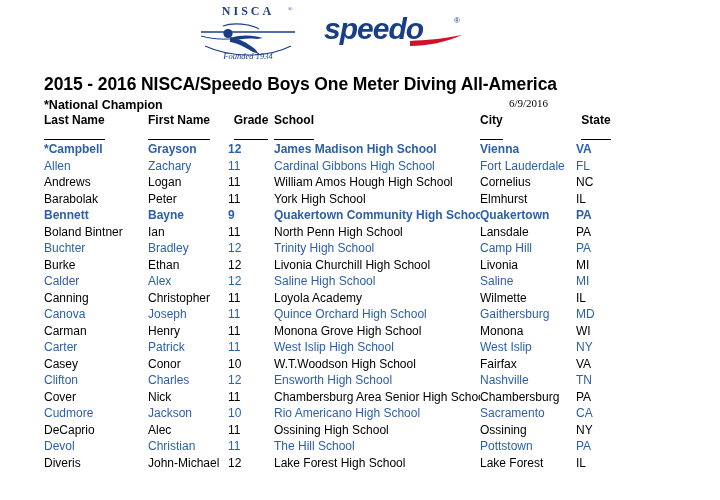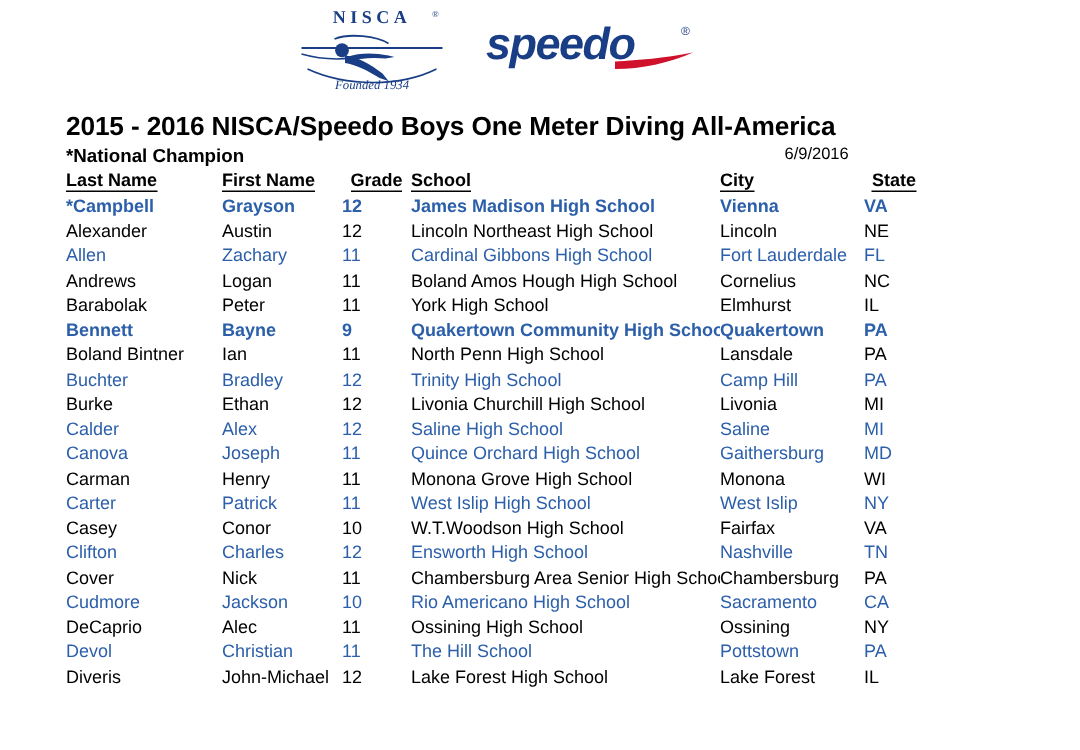--- a/index.html
+++ b/index.html
@@ -54,24 +54,25 @@
     position: relative;
     margin: 0 0 0 44px;
     height: 18px;
   }
   .nat-champ {
     font-size: 12.5px;
     font-weight: bold;
   }
   .doc-date {
     position: absolute;
-    left: 479px;
+    left: 465px;
     top: 2px;
     font-size: 11px;
     color: #000;
+    font-family: Liberation Serif, serif;
   }
 
   
   table.roster {
     margin-left: 44px;
     border-collapse: collapse;
     font-size: 12px;
     table-layout: fixed;
   }
   table.roster col.c-last   { width: 104px; }
@@ -84,21 +85,21 @@
   table.roster thead th {
     font-size: 12px;
     font-weight: bold;
     text-align: left;
     padding: 0 0 1px 0;
     white-space: nowrap;
   }
   table.roster thead th span.hl {
     border-bottom: 1px solid #000;
     display: inline-block;
-    padding-bottom: 0px;
+    padding-bottom: 12px;
   }
   table.roster thead th.grade,
   table.roster thead th.state {
     text-align: center;
   }
 
   table.roster tbody td {
     padding: 1px 0 1px 0;
     line-height: 14.5px;
     white-space: nowrap;
@@ -172,46 +173,36 @@
         <tr class="blue">
           <td class="bold">*Campbell</td>
           <td class="bold">Grayson</td>
           <td class="grade bold">12</td>
           <td class="school bold">
             <span class="school-clip">James Madison High School</span>
           </td>
           <td class="bold">Vienna</td>
           <td class="bold">VA</td>
         </tr>
-        <tr class="black">
-          <td class="">Alexander</td>
-          <td class="">Austin</td>
-          <td class="grade ">12</td>
-          <td class="school ">
-            <span class="school-clip">Lincoln Northeast High School</span>
-          </td>
-          <td class="">Lincoln</td>
-          <td class="">NE</td>
-        </tr>
         <tr class="blue">
           <td class="">Allen</td>
           <td class="">Zachary</td>
           <td class="grade ">11</td>
           <td class="school ">
             <span class="school-clip">Cardinal Gibbons High School</span>
           </td>
           <td class="">Fort Lauderdale</td>
           <td class="">FL</td>
         </tr>
         <tr class="black">
           <td class="">Andrews</td>
           <td class="">Logan</td>
           <td class="grade ">11</td>
           <td class="school ">
-            <span class="school-clip">Boland Amos Hough High School</span>
+            <span class="school-clip">William Amos Hough High School</span>
           </td>
           <td class="">Cornelius</td>
           <td class="">NC</td>
         </tr>
         <tr class="black">
           <td class="">Barabolak</td>
           <td class="">Peter</td>
           <td class="grade ">11</td>
           <td class="school ">
             <span class="school-clip">York High School</span>
@@ -262,20 +253,30 @@
         <tr class="blue">
           <td class="">Calder</td>
           <td class="">Alex</td>
           <td class="grade ">12</td>
           <td class="school ">
             <span class="school-clip">Saline High School</span>
           </td>
           <td class="">Saline</td>
           <td class="">MI</td>
         </tr>
+        <tr class="black">
+          <td class="">Canning</td>
+          <td class="">Christopher</td>
+          <td class="grade ">11</td>
+          <td class="school ">
+            <span class="school-clip">Loyola Academy</span>
+          </td>
+          <td class="">Wilmette</td>
+          <td class="">IL</td>
+        </tr>
         <tr class="blue">
           <td class="">Canova</td>
           <td class="">Joseph</td>
           <td class="grade ">11</td>
           <td class="school ">
             <span class="school-clip">Quince Orchard High School</span>
           </td>
           <td class="">Gaithersburg</td>
           <td class="">MD</td>
         </tr>

